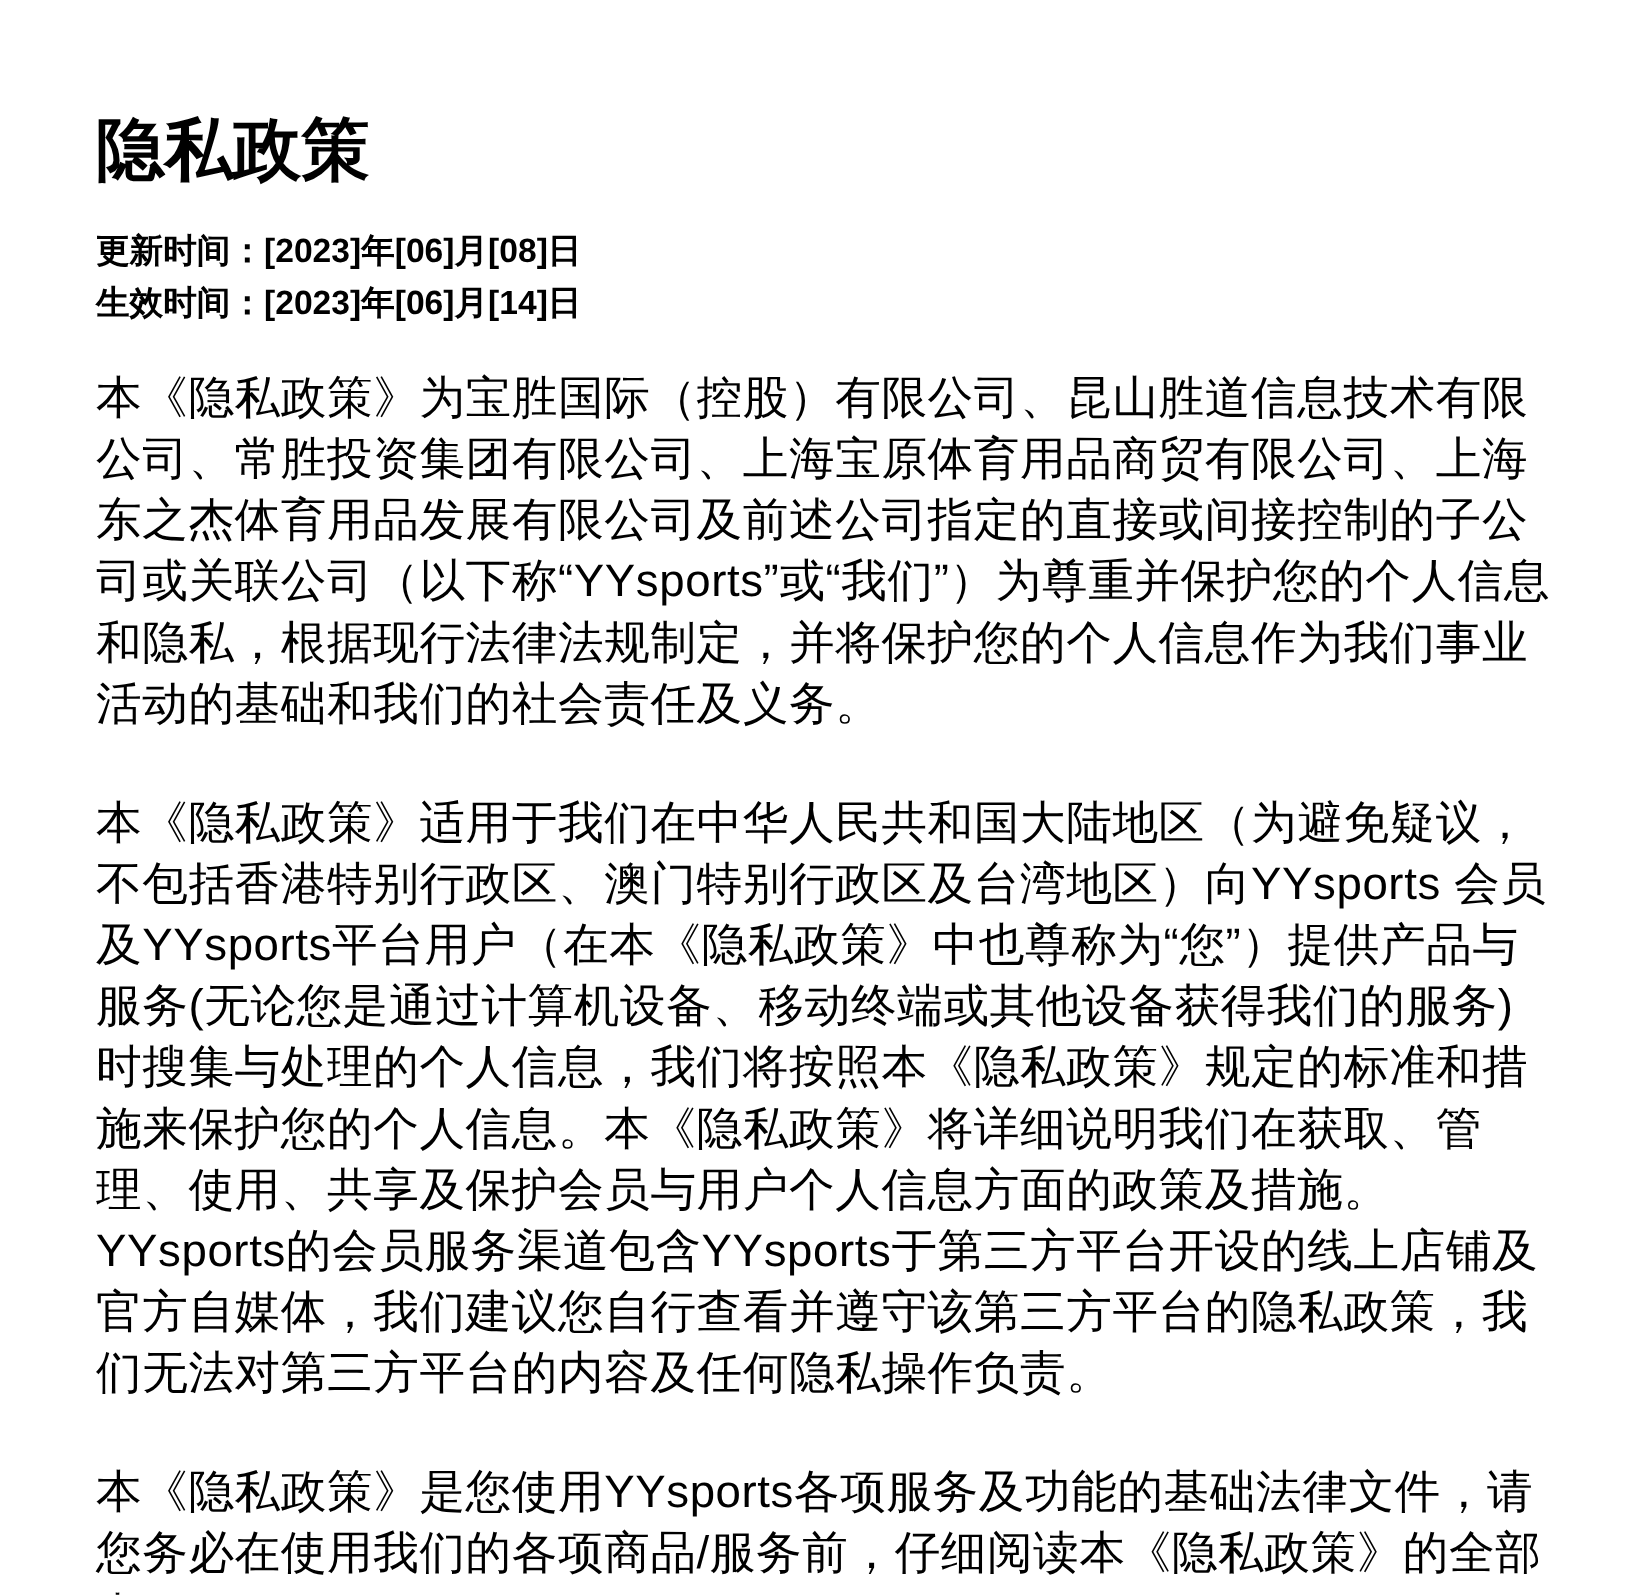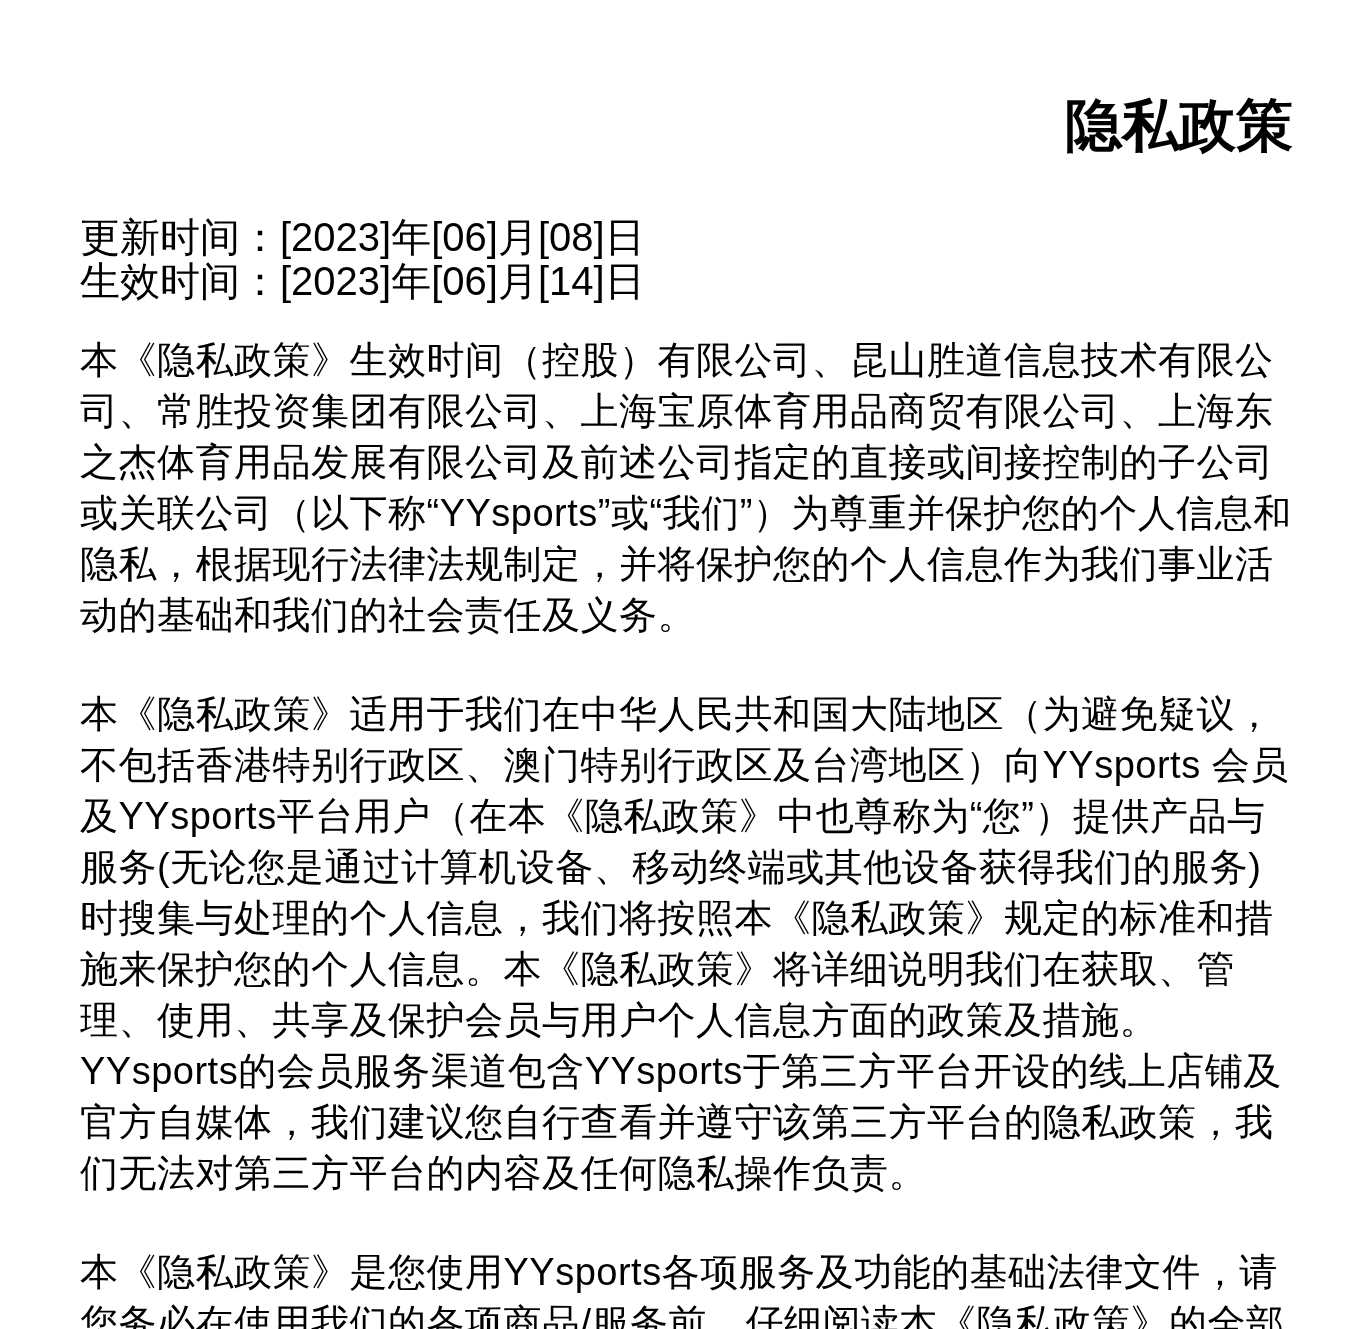--- a/index.html
+++ b/index.html
@@ -13,28 +13,29 @@
     background: #ffffff;
     color: #000000;
     font-family: "Liberation Sans", "DejaVu Sans", sans-serif;
   }
   .page {
     padding: 0 73px 0 80px;
   }
   .doc-title {
     font-size: 57px;
     font-weight: 700;
-    text-align: right;
+    text-align: left;
     line-height: 80px;
     margin: 85px 0 0 0;
   }
   .meta {
-    margin: 50px 0 32px 0;
-    font-size: 40px;
+    margin: 22px 0 32px 0;
+    font-size: 28px;
     line-height: 44px;
+    font-weight: bold;
   }
   .content p {
     font-size: 38px;
     line-height: 51px;
     margin: 0 0 48px 0;
     text-align: left;
     letter-spacing: 0.5px;
   }
 </style>
 </head>
@@ -42,17 +43,17 @@
 
 <div class="page">
   <h1 class="doc-title">隐私政策</h1>
 
   <div class="meta">
     <div class="meta-line">更新时间：[2023]年[06]月[08]日</div>
     <div class="meta-line">生效时间：[2023]年[06]月[14]日</div>
   </div>
 
   <div class="content">
-    <p>本《隐私政策》生效时间（控股）有限公司、昆山胜道信息技术有限公司、常胜投资集团有限公司、上海宝原体育用品商贸有限公司、上海东之杰体育用品发展有限公司及前述公司指定的直接或间接控制的子公司或关联公司（以下称“YYsports”或“我们”）为尊重并保护您的个人信息和隐私，根据现行法律法规制定，并将保护您的个人信息作为我们事业活动的基础和我们的社会责任及义务。</p>
+    <p>本《隐私政策》为宝胜国际（控股）有限公司、昆山胜道信息技术有限公司、常胜投资集团有限公司、上海宝原体育用品商贸有限公司、上海东之杰体育用品发展有限公司及前述公司指定的直接或间接控制的子公司或关联公司（以下称“YYsports”或“我们”）为尊重并保护您的个人信息和隐私，根据现行法律法规制定，并将保护您的个人信息作为我们事业活动的基础和我们的社会责任及义务。</p>
     <p>本《隐私政策》适用于我们在中华人民共和国大陆地区（为避免疑议，不包括香港特别行政区、澳门特别行政区及台湾地区）向YYsports 会员及YYsports平台用户（在本《隐私政策》中也尊称为“您”）提供产品与服务(无论您是通过计算机设备、移动终端或其他设备获得我们的服务)时搜集与处理的个人信息，我们将按照本《隐私政策》规定的标准和措施来保护您的个人信息。本《隐私政策》将详细说明我们在获取、管理、使用、共享及保护会员与用户个人信息方面的政策及措施。YYsports的会员服务渠道包含YYsports于第三方平台开设的线上店铺及官方自媒体，我们建议您自行查看并遵守该第三方平台的隐私政策，我们无法对第三方平台的内容及任何隐私操作负责。</p>
     <p>本《隐私政策》是您使用YYsports各项服务及功能的基础法律文件，请您务必在使用我们的各项商品/服务前，仔细阅读本《隐私政策》的全部内</p>
   </div>
 </div>
 
 </body></html>

